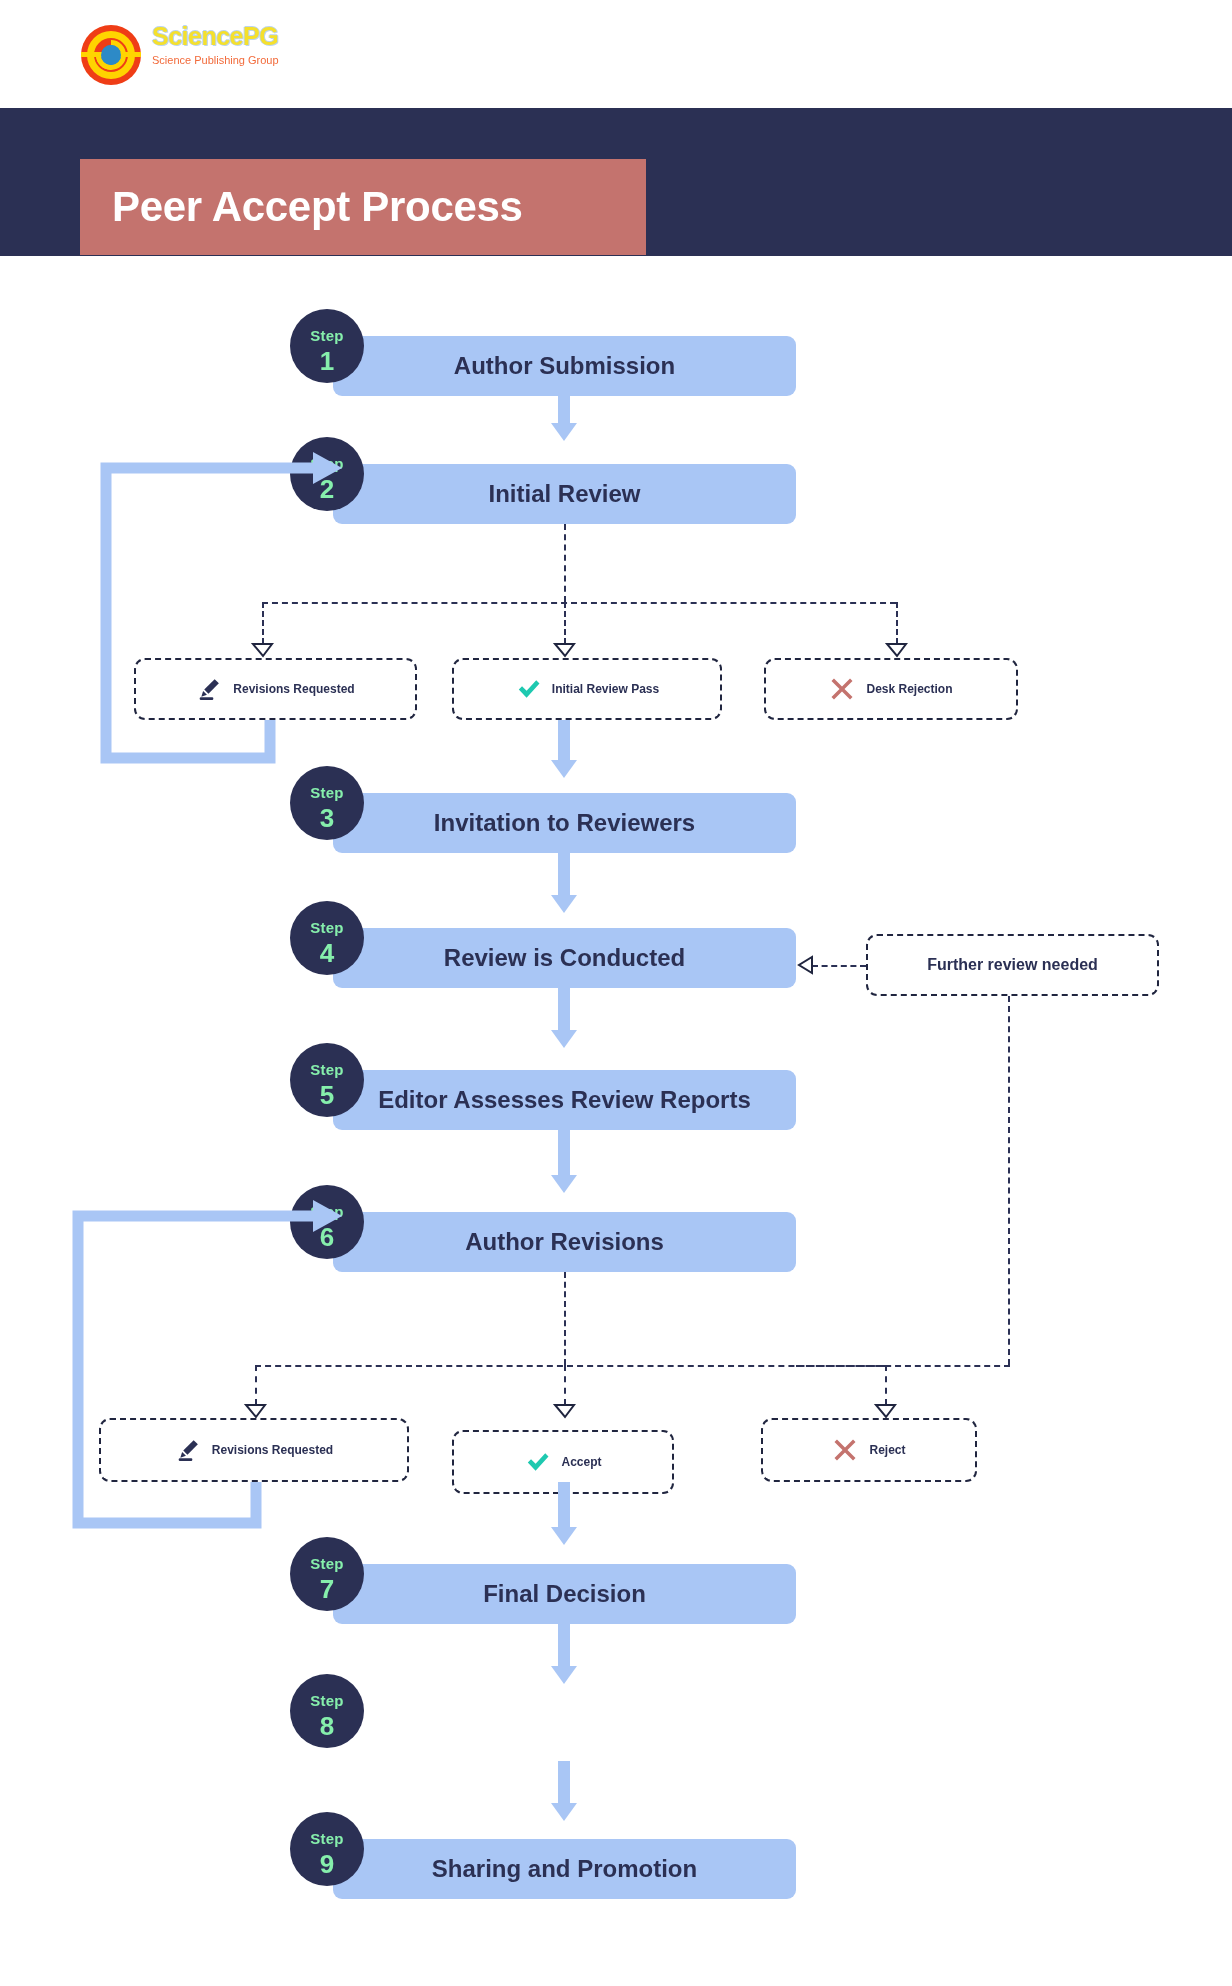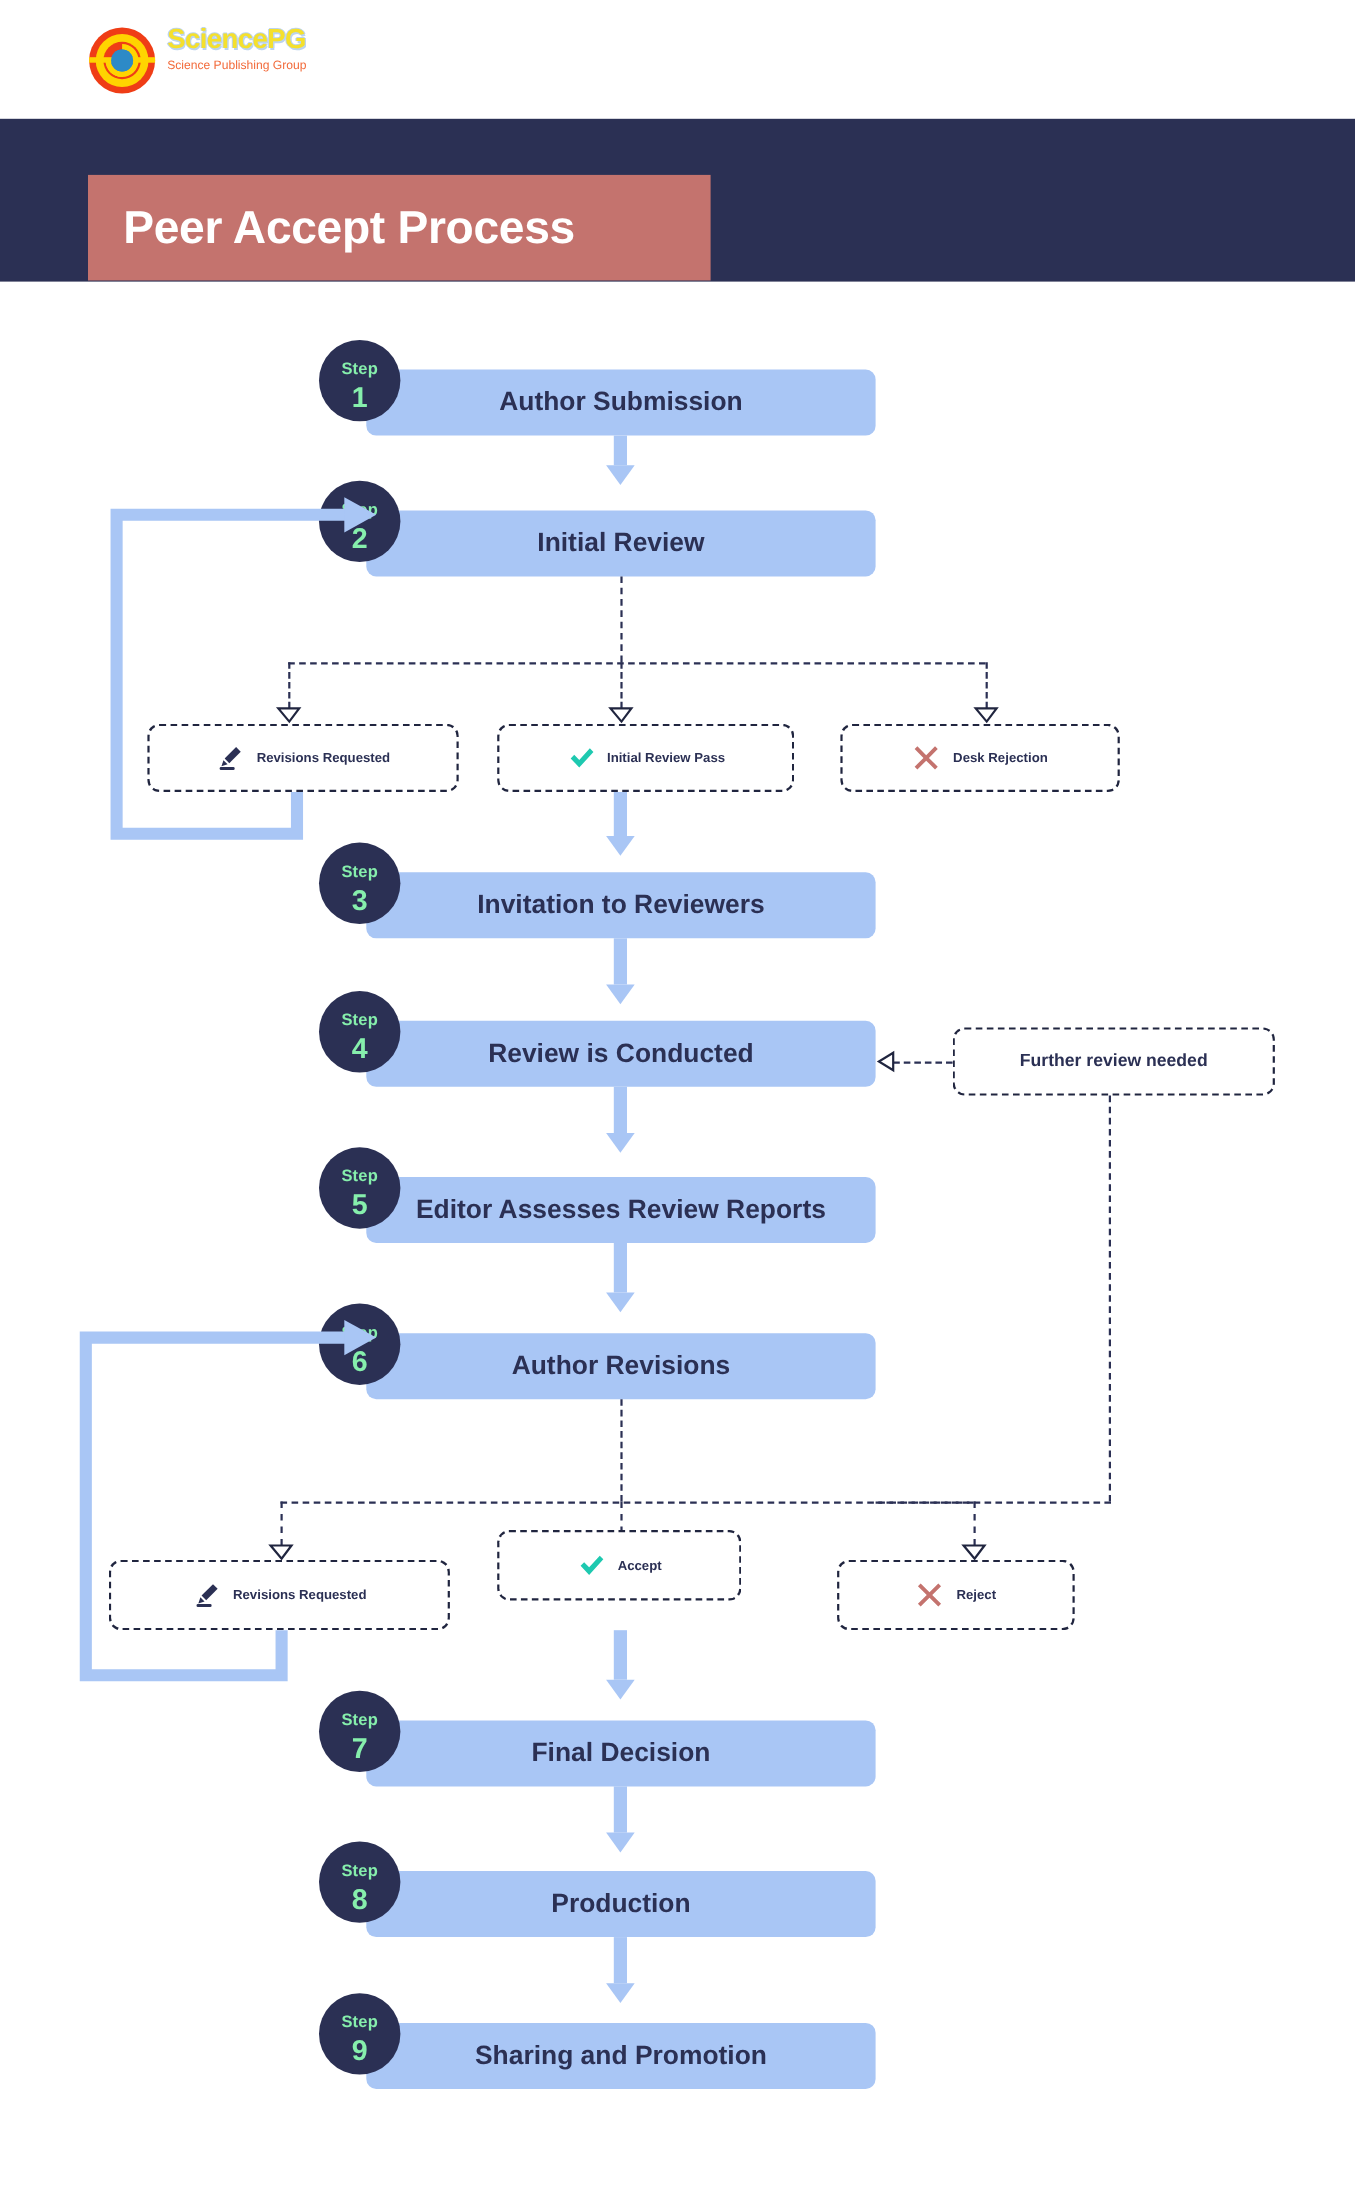--- a/index.html
+++ b/index.html
@@ -201,21 +201,21 @@
   </svg>
 
   <div class="chip" style="left:99px;top:1162px;width:310px;height:64px;">
     <svg class="chip-ico" viewBox="0 0 24 24">
       <path d="M17.2 2.9l3.9 3.9-9.6 9.6-3.9-3.9z" fill="#2b3054"></path>
       <path d="M6.6 13.9l3.5 3.5-5.2 1.7z" fill="#2b3054"></path>
       <rect x="3.4" y="19.6" width="12.6" height="2.5" rx="1.1" fill="#2b3054"></rect>
     </svg>
     <span class="chip-txt">Revisions Requested</span>
   </div>
-  <div class="chip" style="left:452px;top:1135px;width:222px;height:64px;">
+  <div class="chip" style="left:452px;top:1174px;width:222px;height:64px;">
     <svg class="chip-ico" viewBox="0 0 24 24">
       <path d="M3.5 12.4l3-3 4.2 4.3L19.6 4l3 3-11.9 13.1z" fill="#1ec9b0"></path>
     </svg>
     <span class="chip-txt">Accept</span>
   </div>
   <div class="chip" style="left:761px;top:1162px;width:216px;height:64px;">
     <svg class="chip-ico" viewBox="0 0 24 24">
       <path d="M4.6 2.3l7.4 7.4 7.4-7.4 2.3 2.3-7.4 7.4 7.4 7.4-2.3 2.3-7.4-7.4-7.4 7.4-2.3-2.3 7.4-7.4-7.4-7.4z" fill="#c4736e"></path>
     </svg>
     <span class="chip-txt">Reject</span>
@@ -232,23 +232,20 @@
   <div class="step-box" style="left:333px;top:1308px;width:463px;height:60px;">
     <div class="step-label">Final Decision</div>
   </div>
   <div class="badge" style="left:290px;top:1281px;">
     <div class="b1">Step</div>
     <div class="b2">7</div>
   </div>
   <div class="sol-line" style="left:558px;top:1368px;height:42px;"></div>
   <div class="sol-head" style="left:551px;top:1410px;"></div>
 
-  <div class="step-box" style="left:333px;top:1445px;width:463px;height:60px;">
-    <div class="step-label">Production</div>
-  </div>
   <div class="badge" style="left:290px;top:1418px;">
     <div class="b1">Step</div>
     <div class="b2">8</div>
   </div>
   <div class="sol-line" style="left:558px;top:1505px;height:42px;"></div>
   <div class="sol-head" style="left:551px;top:1547px;"></div>
 
   <div class="step-box" style="left:333px;top:1583px;width:463px;height:60px;">
     <div class="step-label">Sharing and Promotion</div>
   </div>

